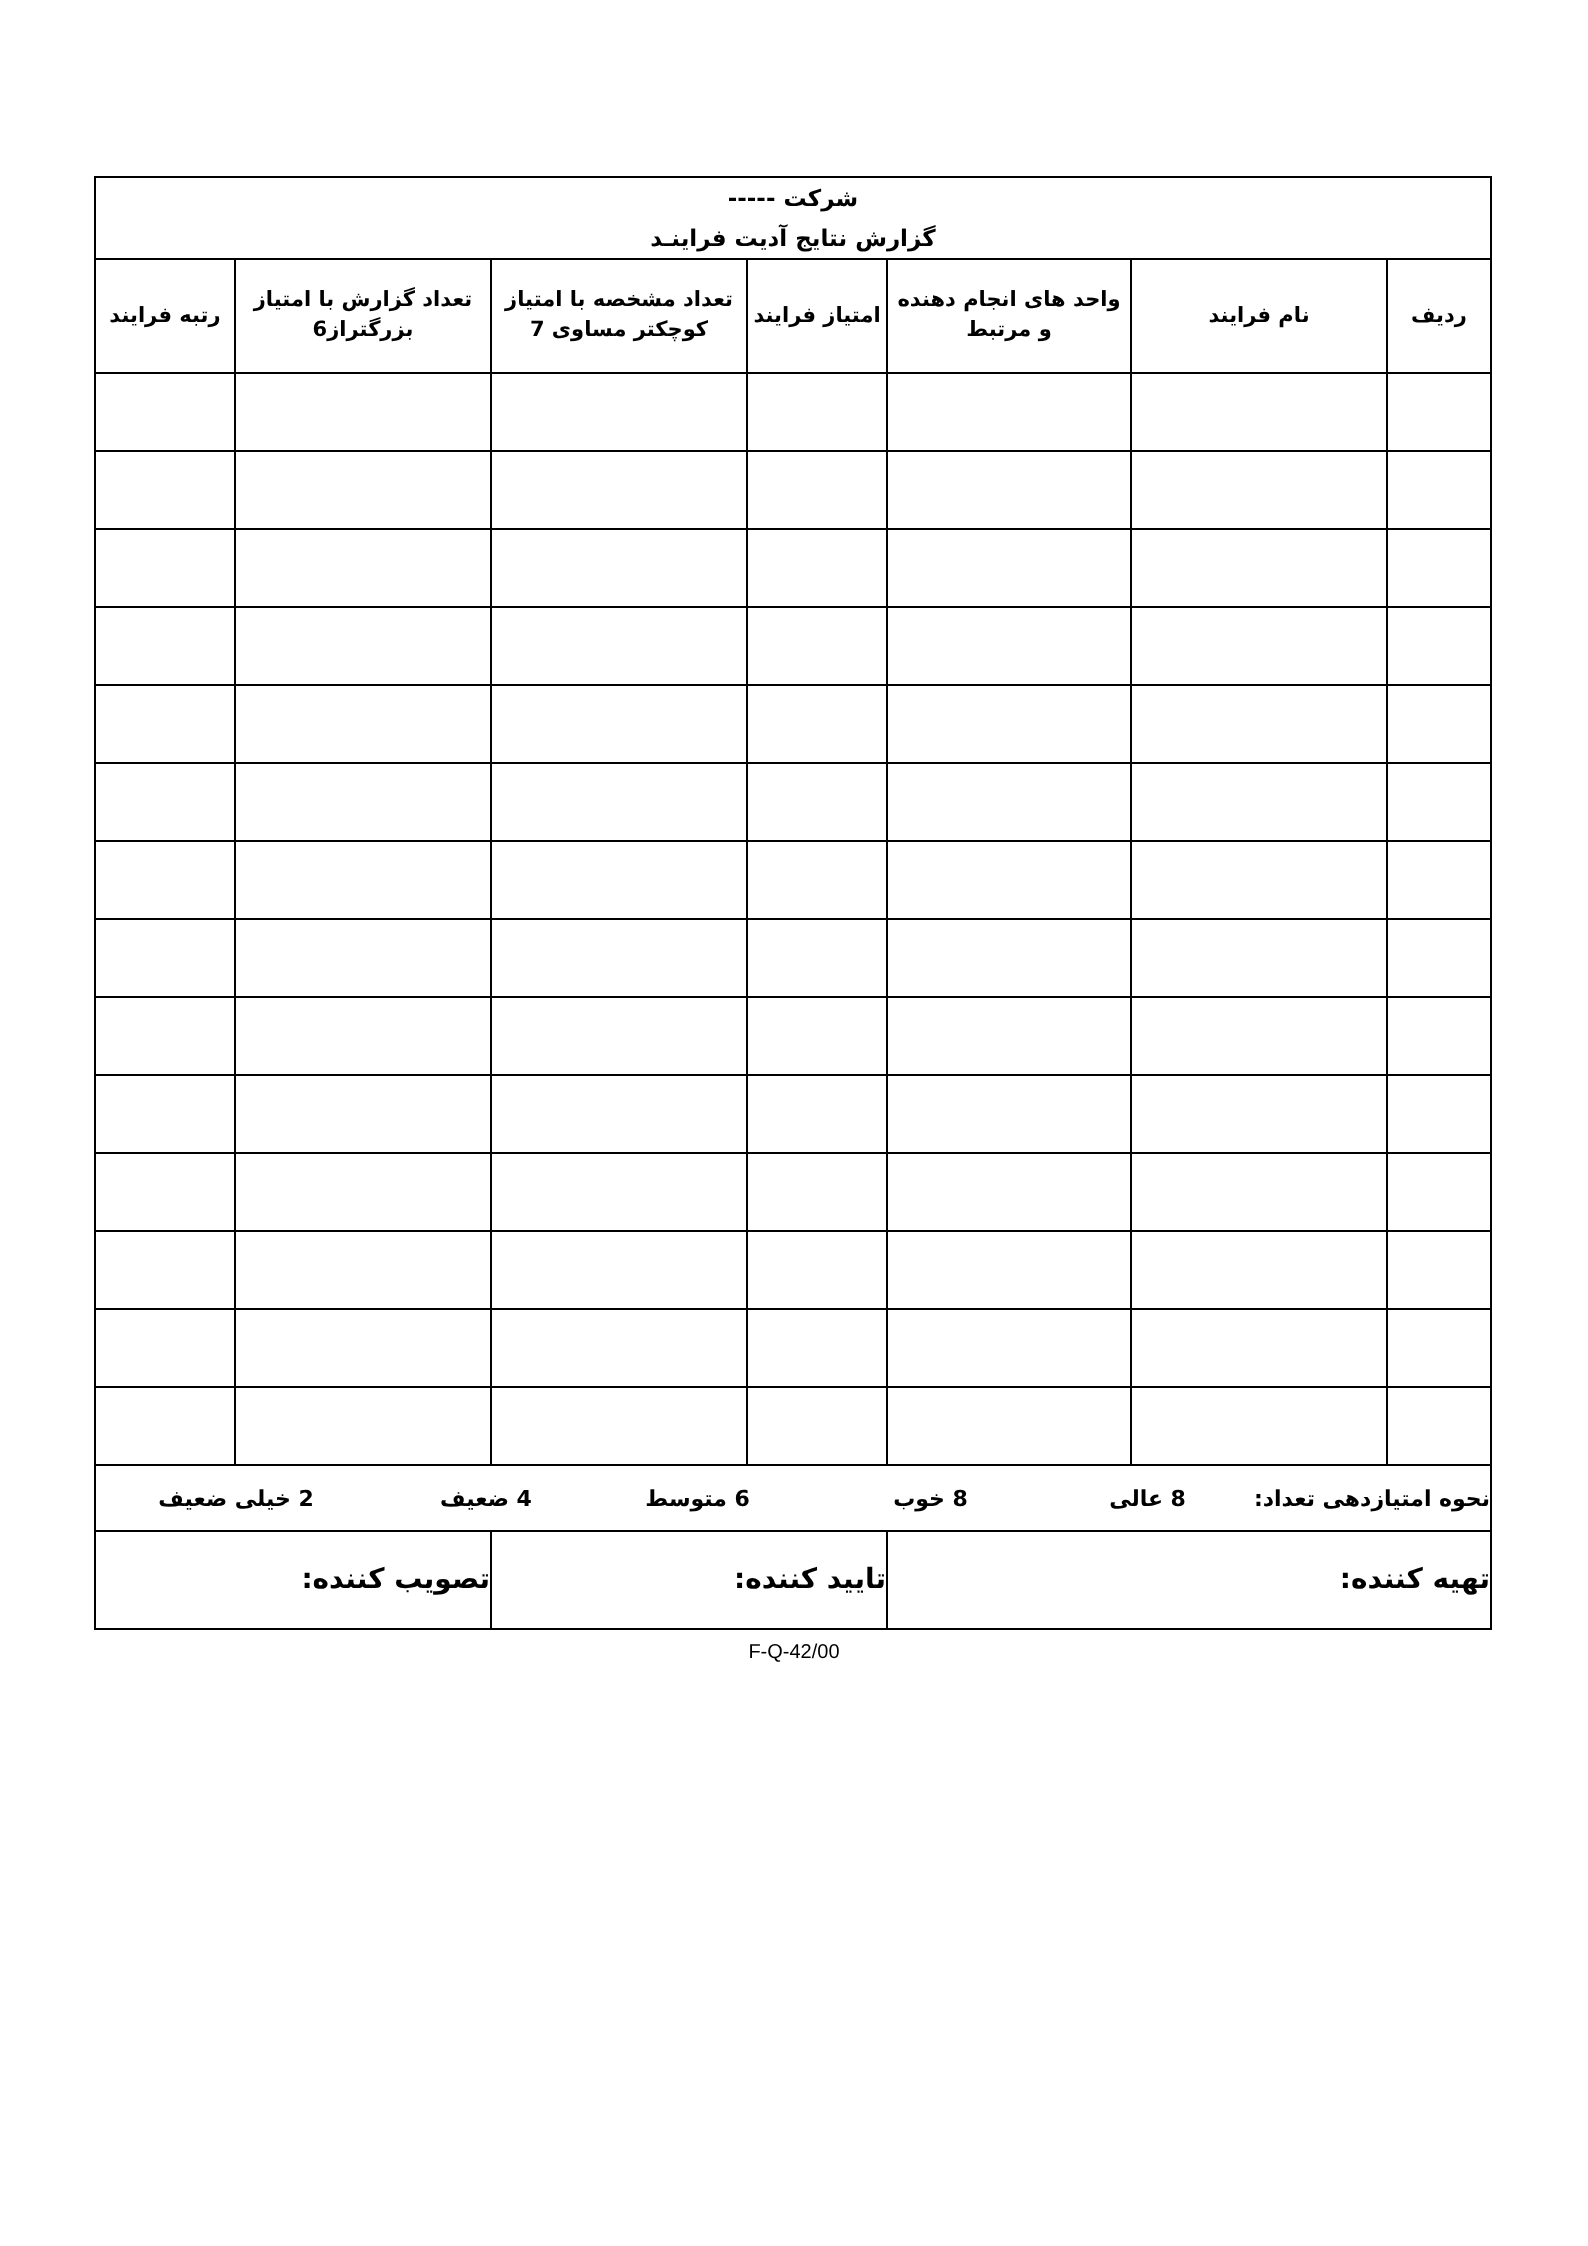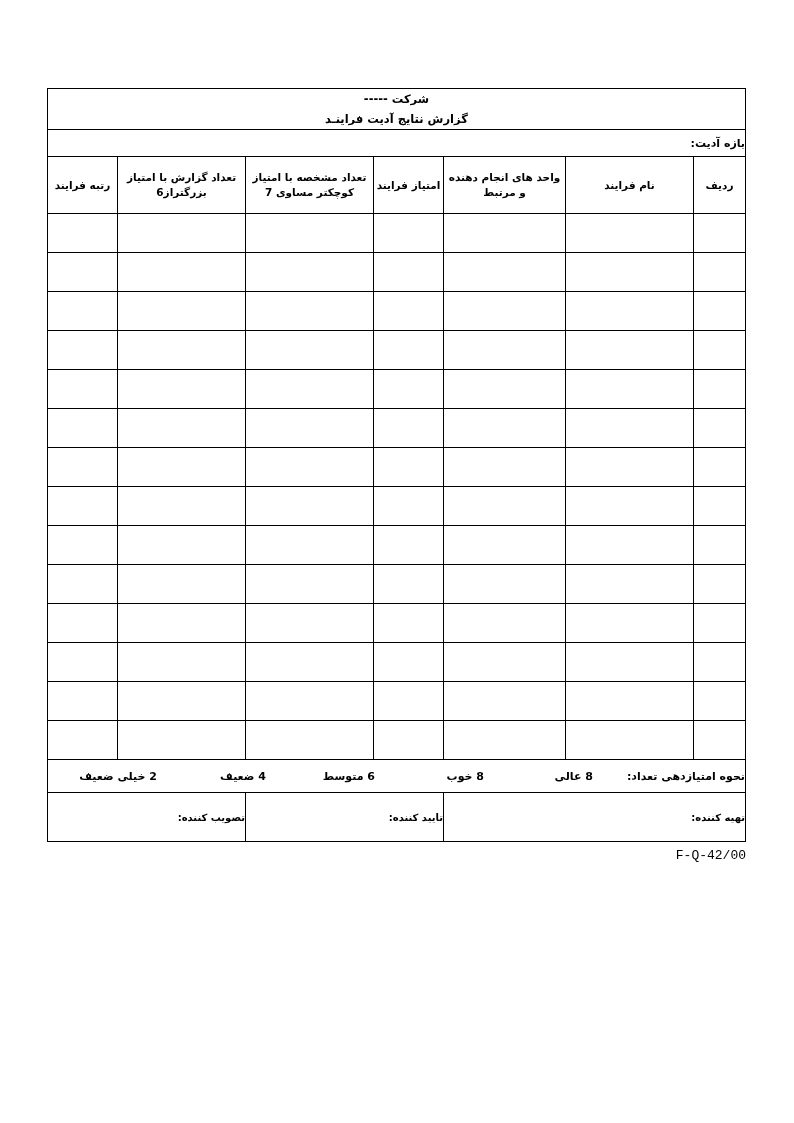--- a/index.html
+++ b/index.html
@@ -77,33 +77,33 @@
     padding-left: 34px;
   }
   .scale-item {
     white-space: nowrap;
     text-align: right;
     flex: 1 1 0;
   }
   .sign-row td {
     height: 48px;
     font-weight: bold;
-    font-size: 10px;
+    font-size: 14px;
     text-align: right;
     padding: 0 12px 12px 12px;
     vertical-align: bottom;
   }
   .footer-code {
     margin-top: 6px;
     width: 698px;
-    text-align: right;
+    text-align: center;
     direction: ltr;
-    font-size: 13px;
+    font-size: 10px;
     font-weight: normal;
-    font-family: Liberation Mono, monospace;
+    font-family: Liberation Sans, sans-serif;
   }
 </style>
 </head>
 <body>
 
 <div class="page">
 
   <table class="form">
     <colgroup>
       <col style="width:52px">
@@ -114,23 +114,20 @@
       <col style="width:128px">
       <col style="width:70px">
     </colgroup>
     <tbody>
       <tr>
         <td class="title-cell" colspan="7">
           <span class="title-line1">شرکت -----</span>
           <span class="title-line2">گزارش نتایج آدیت فراینـد</span>
         </td>
       </tr>
-      <tr>
-        <td class="range-cell" colspan="7">بازه آدیت:</td>
-      </tr>
       <tr class="head-row">
         <td>ردیف</td>
         <td>نام فرایند</td>
         <td>واحد های انجام دهنده و مرتبط</td>
         <td>امتیاز فرایند</td>
         <td>تعداد مشخصه با امتیاز کوچکتر مساوی 7</td>
         <td>تعداد گزارش با امتیاز بزرگتراز6</td>
         <td>رتبه فرایند</td>
       </tr>
 

